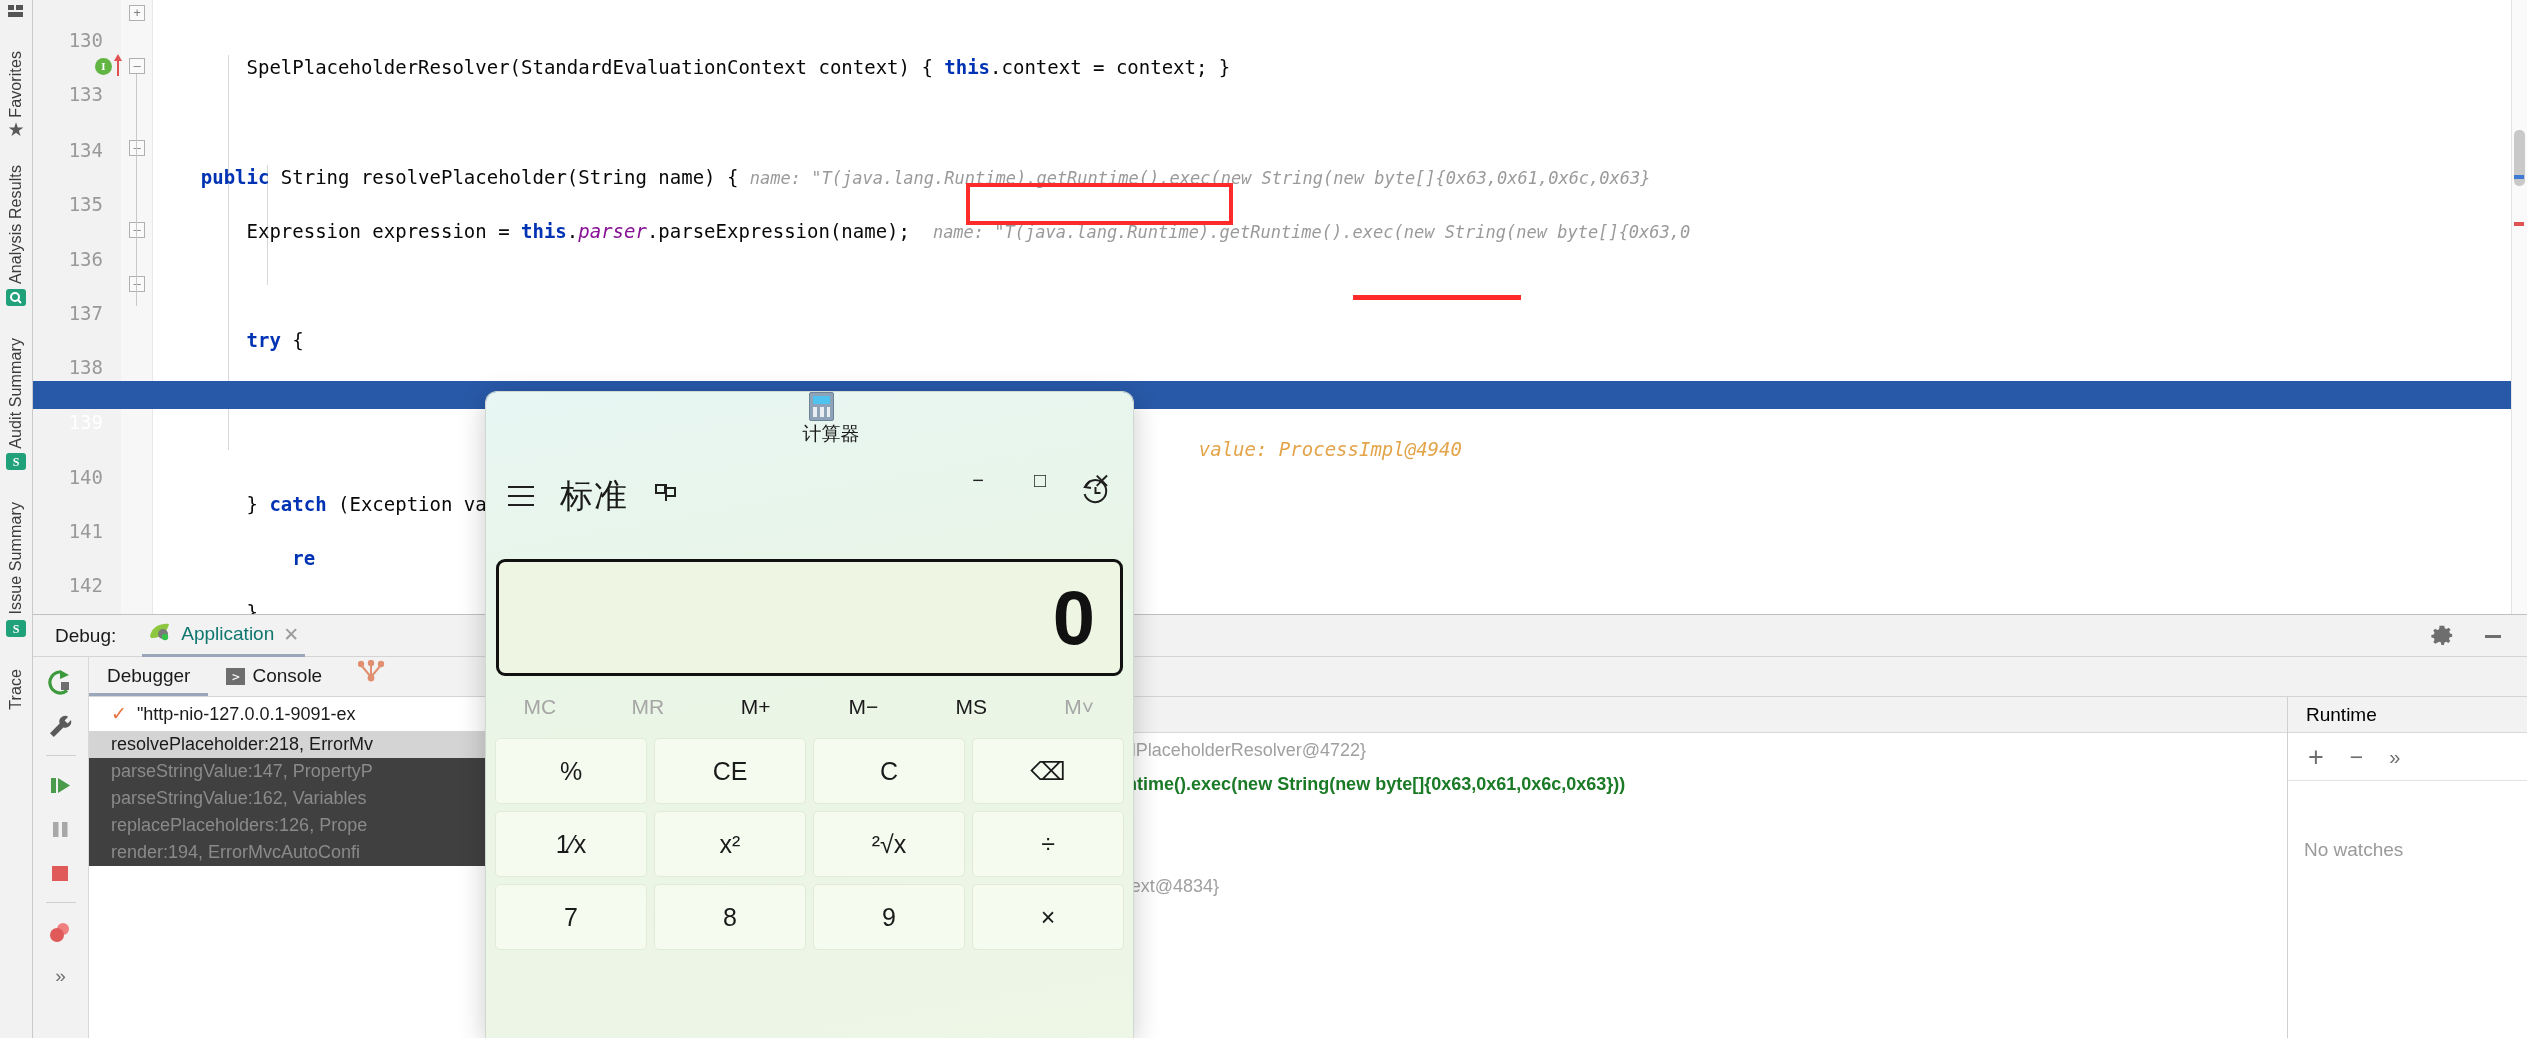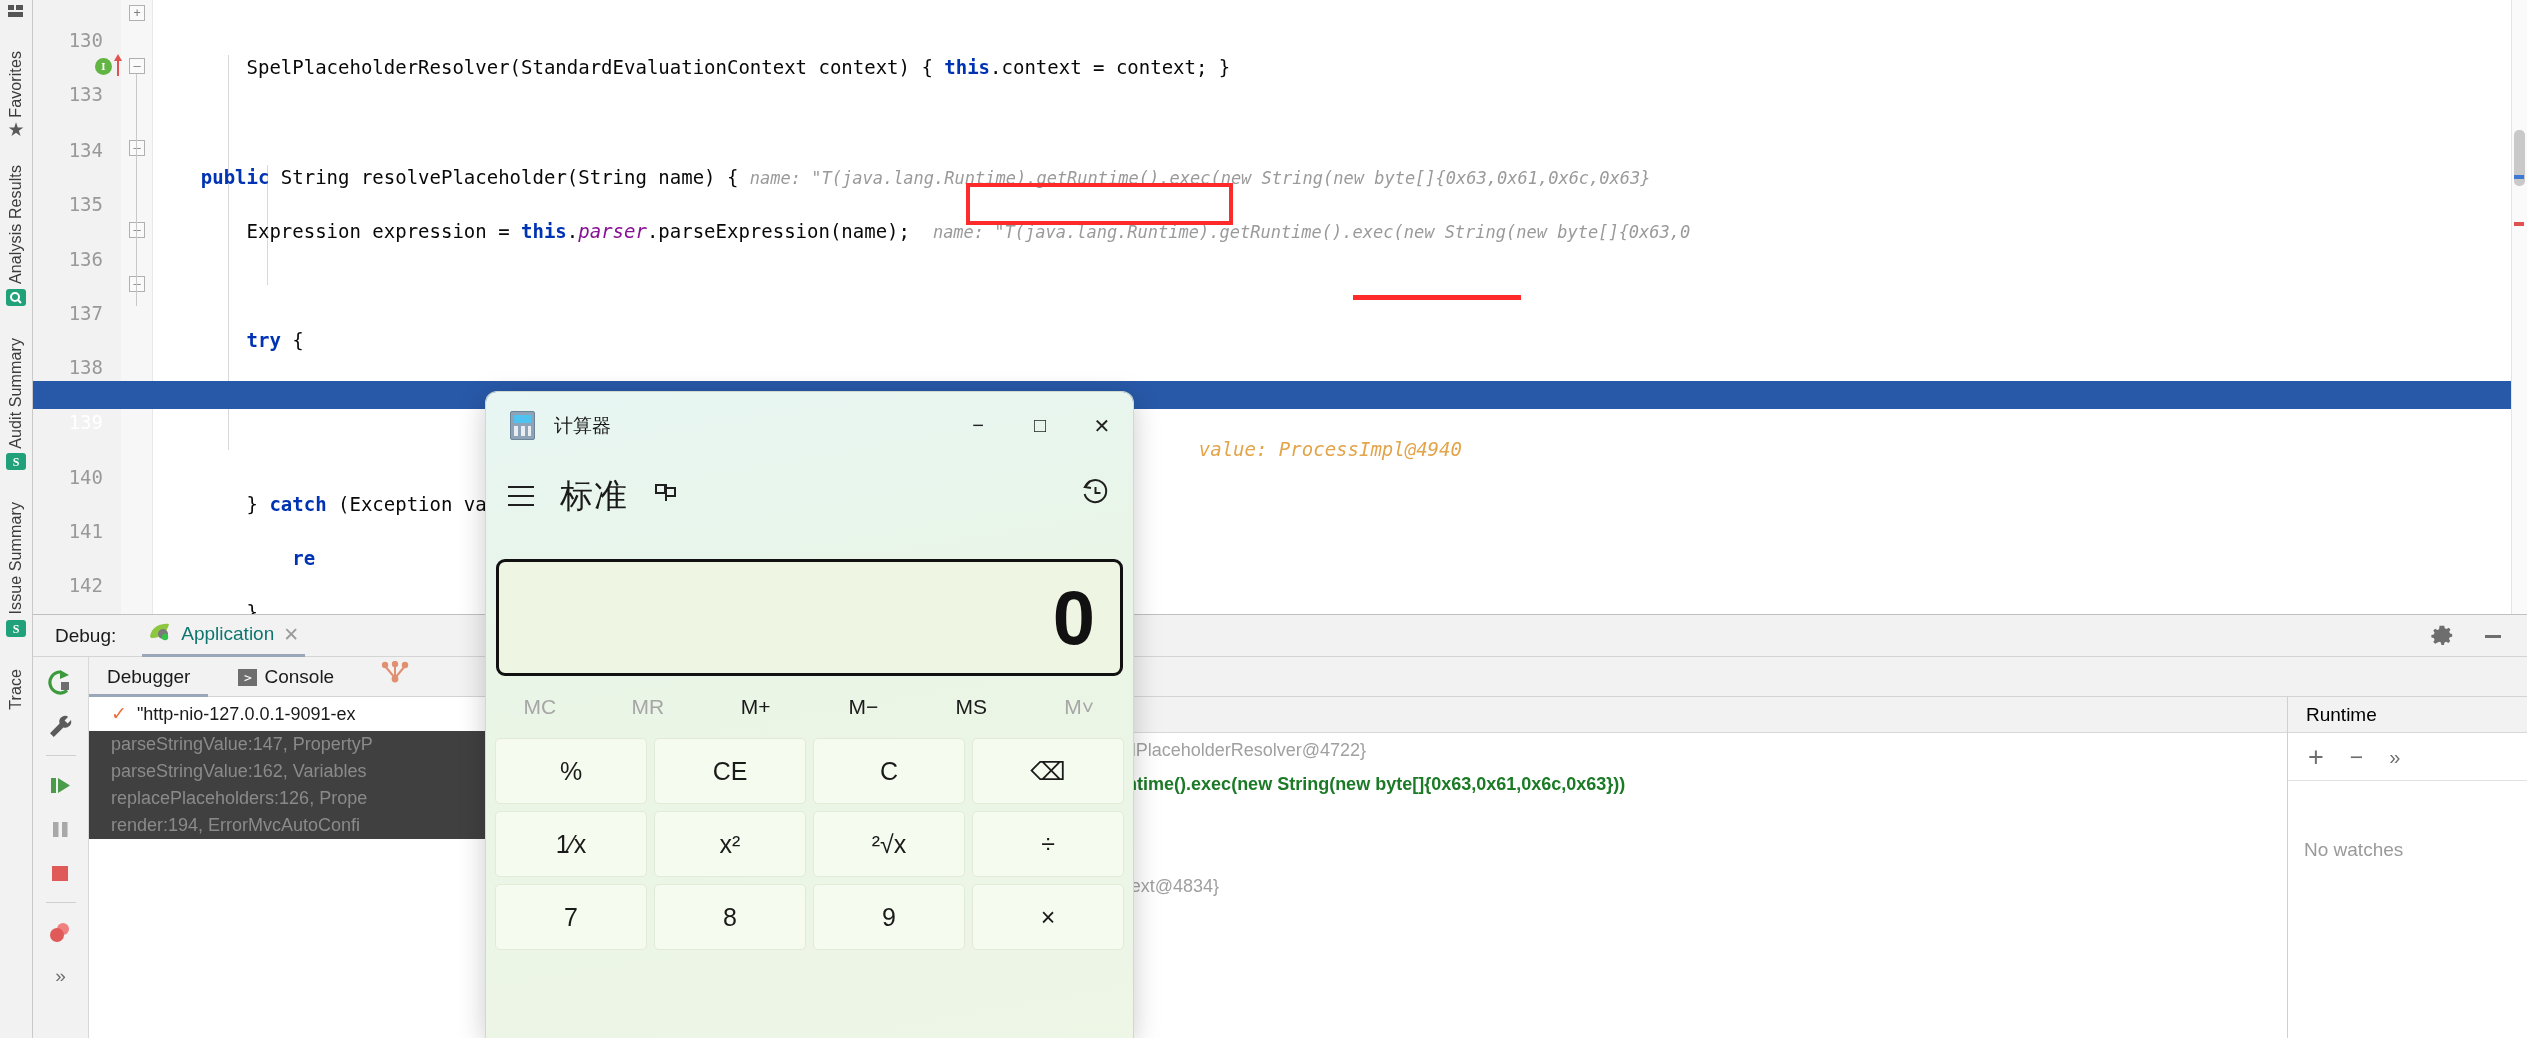--- a/index.html
+++ b/index.html
@@ -120,21 +120,21 @@
     position:absolute; left:0; top:42px; width:56px; bottom:0;
     background:#f2f2f2; border-right:1px solid #d8d8d8;
     display:flex; flex-direction:column; align-items:center; padding-top:10px; gap:14px;
   }
   .tbtn { width:30px; height:30px; display:flex; align-items:center; justify-content:center; }
   .tsep { width:30px; height:1px; background:#cfcfcf; }
 
   .subtabs {
     position:absolute; left:56px; top:42px; right:0; height:40px;
     background:#f2f2f2; border-bottom:1px solid #d4d4d4;
-    display:flex; align-items:center; gap:12px;
+    display:flex; align-items:flex-end; gap:0;
   }
   .subtab { font-size:19px; color:#1a1a1a; padding:0 18px; height:40px; line-height:40px; }
   .subtab.active { border-bottom:3px solid #9aa7bb; }
   .console-ico {
     display:inline-block; width:19px;height:17px;background:#6e6e6e;color:#fff;
     font-size:13px; line-height:17px; text-align:center; margin-right:7px;
     font-family:"DejaVu Sans Mono", monospace; vertical-align:middle;
   }
 
   .frames-pane {
@@ -194,21 +194,21 @@
 
   
   .calc {
     position:absolute; left:486px; top:392px; width:647px; height:646px;
     border-radius:11px 11px 0 0;
     background:linear-gradient(170deg,#e8f6f4 0%,#e9f5e6 38%,#eef6e6 100%);
     box-shadow:0 0 0 1px #cfd9d2, 0 6px 28px rgba(0,0,0,0.22);
     overflow:hidden;
   }
   .calc-title {
-    height:67px; display:flex; align-items:center; padding-left:24px;
+    height:67px; display:flex; align-items:center; padding-left:24px;flex-direction:column;
   }
   .calc-ico {
     width:25px; height:29px; background:#8fa3b8; border:1px solid #6d8398;
     border-radius:2px; position:relative; flex:0 0 auto;
   }
   .calc-ico::before {
     content:""; position:absolute; left:3px; top:3px; right:3px; height:8px; background:#4ec3ef;
   }
   .calc-ico::after {
     content:""; position:absolute; left:3px; top:14px; right:3px; bottom:3px;
@@ -484,20 +484,23 @@
             <rect x="15" y="2" width="8" height="8" fill="#6e6e6e"></rect>
             <rect x="2" y="12" width="21" height="7" fill="#6e6e6e"></rect>
             <polygon points="19,21 27,21 23,26" fill="#4a4a4a"></polygon>
           </svg>
       </div>
     </div>
 
     <div class="frames-pane">
       <div class="frame-row thread">
         <span class="tickmark">✓</span><span>"http-nio-127.0.0.1-9091-ex</span>
+      </div>
+      <div class="frame-row selected">
+        <span>resolvePlaceholder:218, ErrorMv</span>
       </div>
       <div class="frame-row libframe">
         <span>parseStringValue:147, PropertyP</span>
       </div>
       <div class="frame-row libframe">
         <span>parseStringValue:162, Variables</span>
       </div>
       <div class="frame-row libframe">
         <span>replacePlaceholders:126, Prope</span>
       </div>

